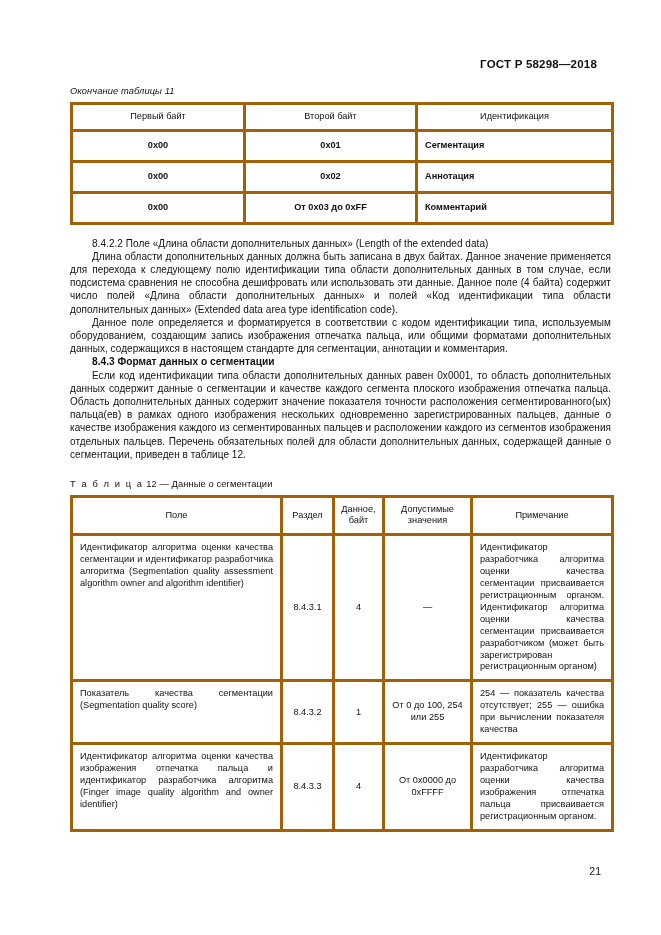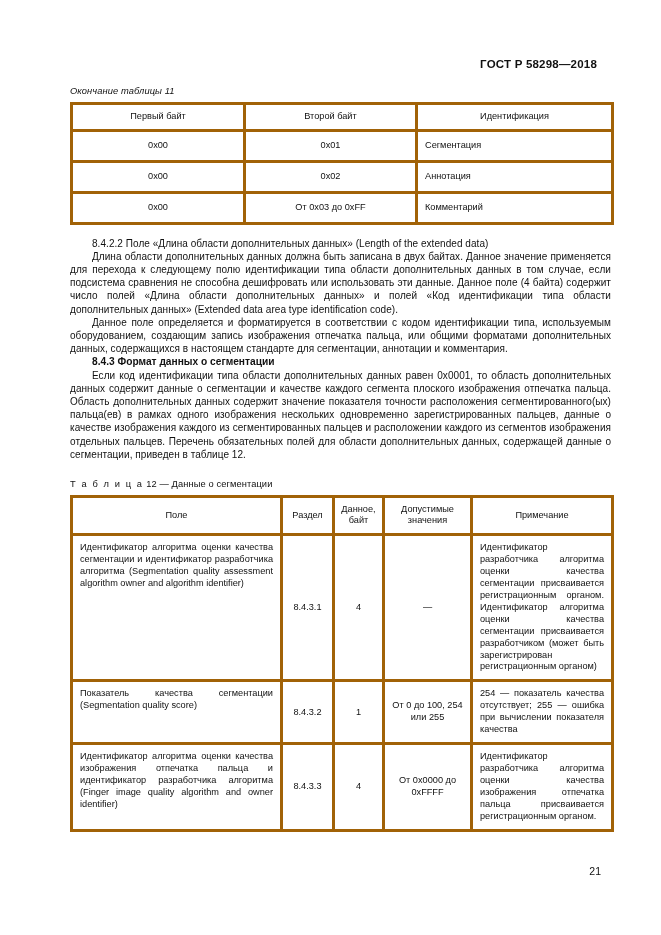--- a/index.html
+++ b/index.html
@@ -71,21 +71,21 @@
     border: 3px solid #a16207;
     padding: 4px 6px;
     vertical-align: middle;
     line-height: 1.25;
   }
   table.doc-table th {
     font-weight: normal;
     text-align: center;
     padding: 6px 4px;
   }
-  .t1 td { text-align: center; height: 20px; }
+  .t1 td { text-align: center; height: 20px; font-weight: bold; }
   .t1 td.ident {
     text-align: justify;
     text-align-last: left;
     padding-left: 7px;
     padding-right: 7px;
   }
 
   
   .t12 { font-size: 9.2px; }
   .t12 td { vertical-align: middle; }

